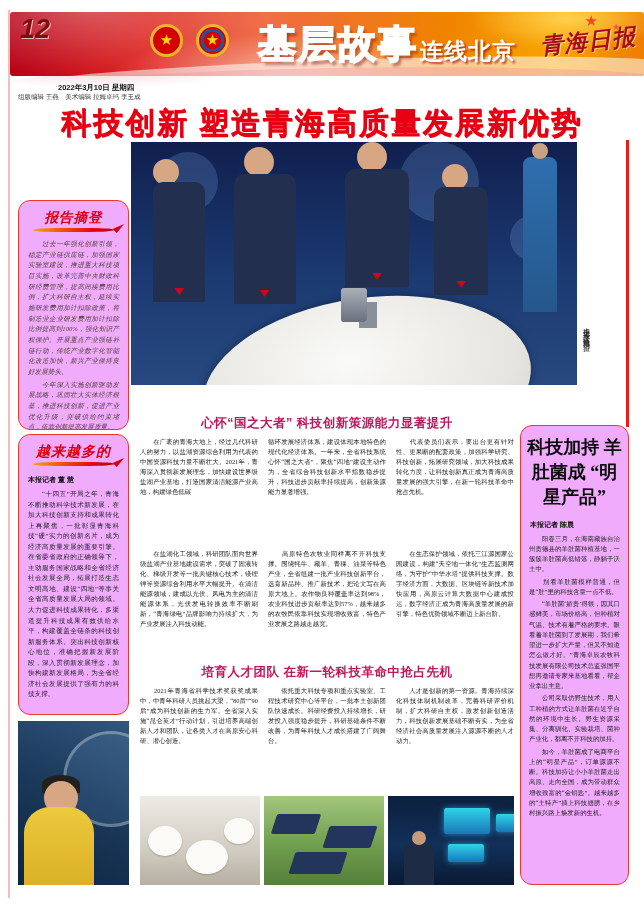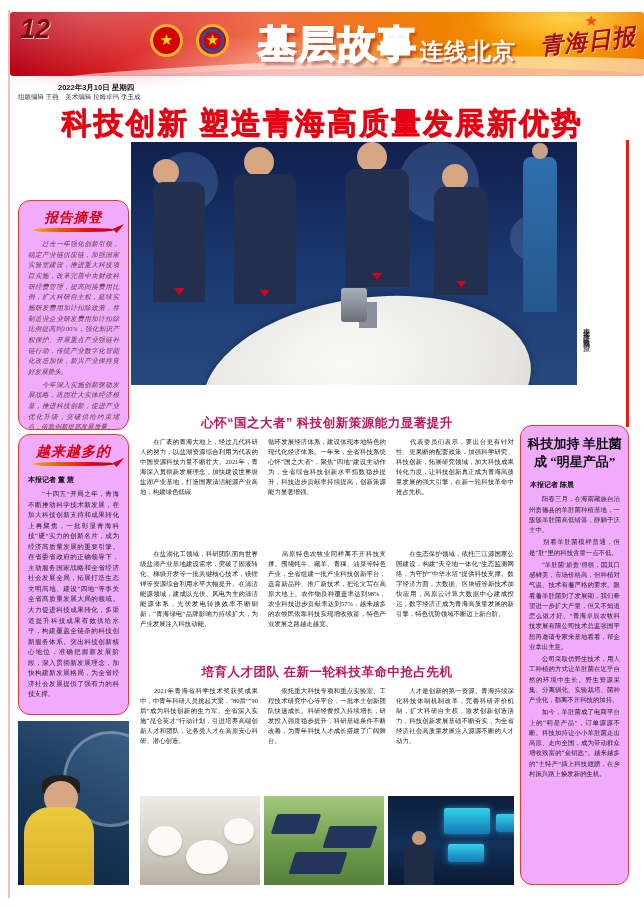--- a/index.html
+++ b/index.html
@@ -108,21 +108,21 @@
   .ph2 i{position:absolute;background:#24355c;transform:skewX(-18deg);border-radius:2px;}
   .ph3{flex:1;background:linear-gradient(180deg,#0c1f3d,#123059 55%,#0a1a33);}
   .ph3 i{position:absolute;background:linear-gradient(180deg,#2fd4e8,#1877b8);border-radius:2px;box-shadow:0 0 6px rgba(60,200,255,.6);}
   .ph3 .man{position:absolute;left:16px;bottom:-6px;width:30px;height:48px;border-radius:10px 10px 0 0;background:#1d2b45;}
   .ph3 .man::before{content:"";position:absolute;top:-12px;left:8px;width:14px;height:14px;border-radius:50%;background:#c79b78;}
 
   
   #story-box{left:520px;top:425px;width:109px;height:460px;}
   #story-box .sec-title{text-align:left;margin:7px 0 0 8px;}
   #story-box .swoosh{margin:1px 10px 0 8px;}
-  .story-headline{margin:9px 4px 0;text-align:center;font-weight:900;font-size:13px;line-height:1.4;color:#0a0a0a;}
+  .story-headline{margin:9px 4px 0;text-align:center;font-weight:900;font-size:18px;line-height:1.4;color:#0a0a0a;}
   .story-body{padding:0 8px;font-size:6.4px;line-height:1.6;color:#222;text-align:justify;}
   .story-body p{margin:0 0 2px;}
 </style>
 </head>
 <body>
 
 <div class="page">
 
   <div class="rule left"></div>
   <div class="rule right-strong"></div>

